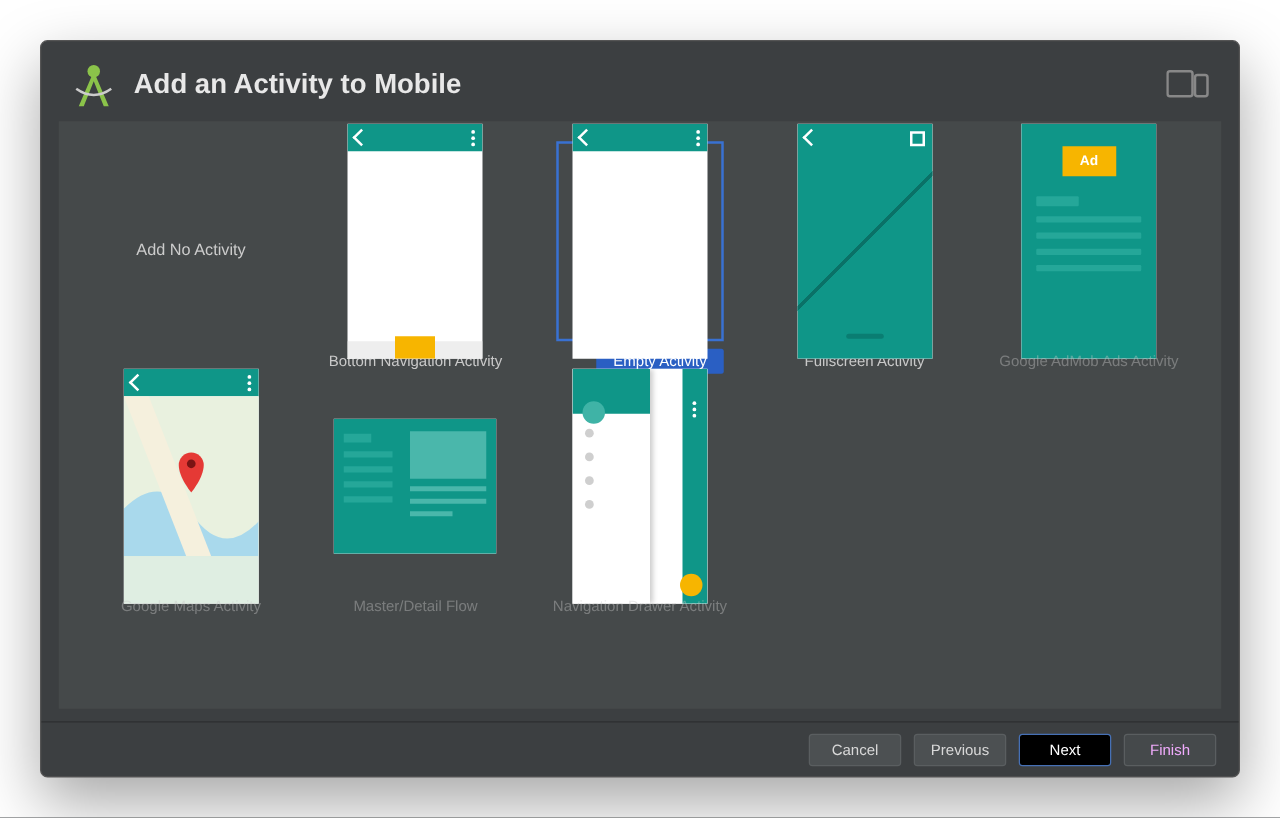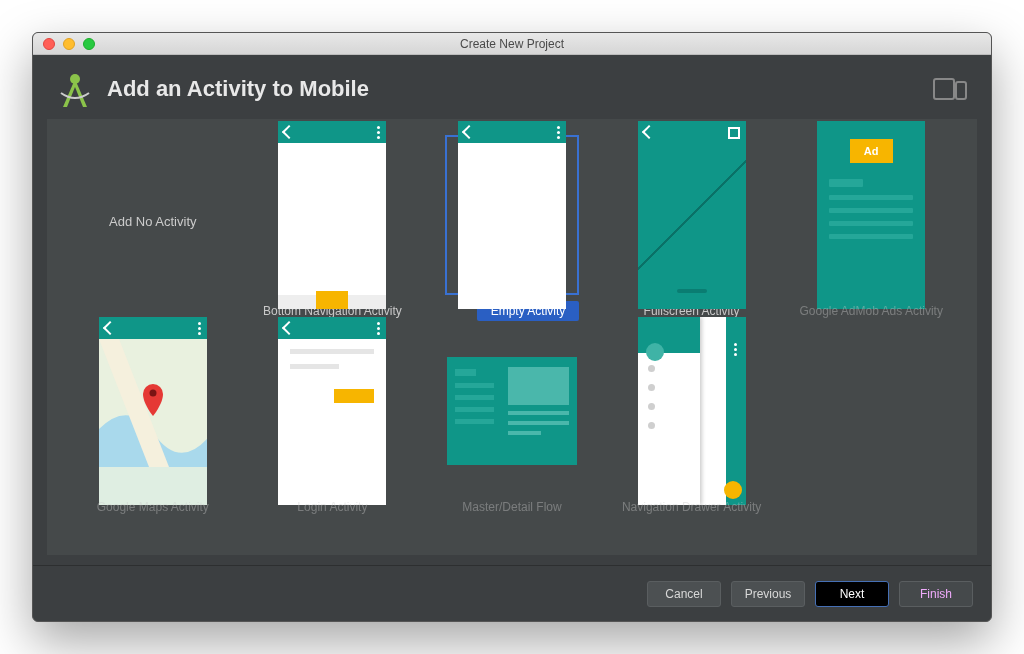--- a/index.html
+++ b/index.html
@@ -115,44 +115,36 @@
   .nav-body { position:absolute; inset:0; background:#fff; }
   .nav-left { position:absolute; left:0; top:0; bottom:0; width:62px; background:#fff; box-shadow:2px 0 4px rgba(0,0,0,0.2); }
   .nav-head { height:36px; background:#0f9688; position:relative; }
   .nav-avatar { position:absolute; left:8px; bottom:-8px; width:18px; height:18px; border-radius:50%; background:#3fb3a6; }
   .nav-dot { width:7px; height:7px; background:#cfcfcf; border-radius:50%; margin:12px 0 0 10px; }
   .nav-strip { position:absolute; right:0; top:0; bottom:0; width:20px; background:#0f9688; }
   .nav-fab { position:absolute; bottom:6px; right:4px; width:18px;height:18px;border-radius:50%; background:#f7b500;}
   .truncated { opacity:0.4; filter:blur(0.3px); }
 
   .footer {
-    height:56px; display:flex; align-items:center; justify-content:flex-end;
+    height:44px; display:flex; align-items:center; justify-content:flex-end;
     gap:10px; padding:0 18px; border-top:1px solid #2d2f30;
   }
   .btn {
     min-width:74px; height:26px; font-size:12px; color:#d8d8d8;
     background:#4c5052; border:1px solid #5a5e60; border-radius:3px;
     display:flex;align-items:center;justify-content:center; cursor:pointer;
   }
   .btn.primary { background:#000000; border-color:#4670b5; color:#fff; }
   .btn.disabled { color:#f0abfc; cursor:default; background:#45494b; }
 </style>
 </head>
 <body>
 
 <div class="window">
 
-  <div class="titlebar">
-    <div class="traffic">
-      <div class="tl red"></div>
-      <div class="tl yellow"></div>
-      <div class="tl green"></div>
-    </div>
-    <div class="title">Create New Project</div>
-  </div>
 
   <div class="header">
     <div class="header-left">
       <div class="logo">
         <svg viewBox="0 0 40 40">
           <circle cx="20" cy="10" r="5" fill="#8bc34a"></circle>
           <path d="M20 10 L8 38 L12 38 L20 18 L28 38 L32 38 Z" fill="#8bc34a"></path>
           <path d="M6 24 Q20 34 34 24" stroke="#ccc" stroke-width="2" fill="none"></path>
         </svg>
       </div>
@@ -262,38 +254,20 @@
               <path d="M0 0 L20 0 L70 128 L50 128 Z" fill="#f5f0dd"></path>
               <path d="M44 55 a10 10 0 1 1 20 0 c0 10 -10 22 -10 22 s-10 -12 -10 -22" fill="#e53935"></path>
               <circle cx="54" cy="54" r="3.5" fill="#7a1414"></circle>
             </svg>
           </div>
         </div>
           </div>
         <div class="label truncated">Google Maps Activity</div>
       </div>
 
-      <div class="cell">
-        <div class="thumb-wrap">
-            <div class="thumb">
-          <div class="appbar">
-                <div class="back"></div>
-                <div class="dots">
-                  <span></span>
-                  <span></span>
-                  <span></span>
-                </div>
-              </div>
-          <div class="login-line"></div>
-          <div class="login-line" style="width:45%;"></div>
-          <div class="login-btn"></div>
-        </div>
-          </div>
-        <div class="label truncated">Login Activity</div>
-      </div>
 
       <div class="cell">
         <div class="thumb-wrap">
             <div class="thumb" style="width:150px;height:108px;">
           <div class="md-body">
             <div class="md-left">
                   <div class="md-lline" style="width:55%;height:7px;"></div>
                   <div class="md-lline"></div>
                   <div class="md-lline"></div>
                   <div class="md-lline"></div>

